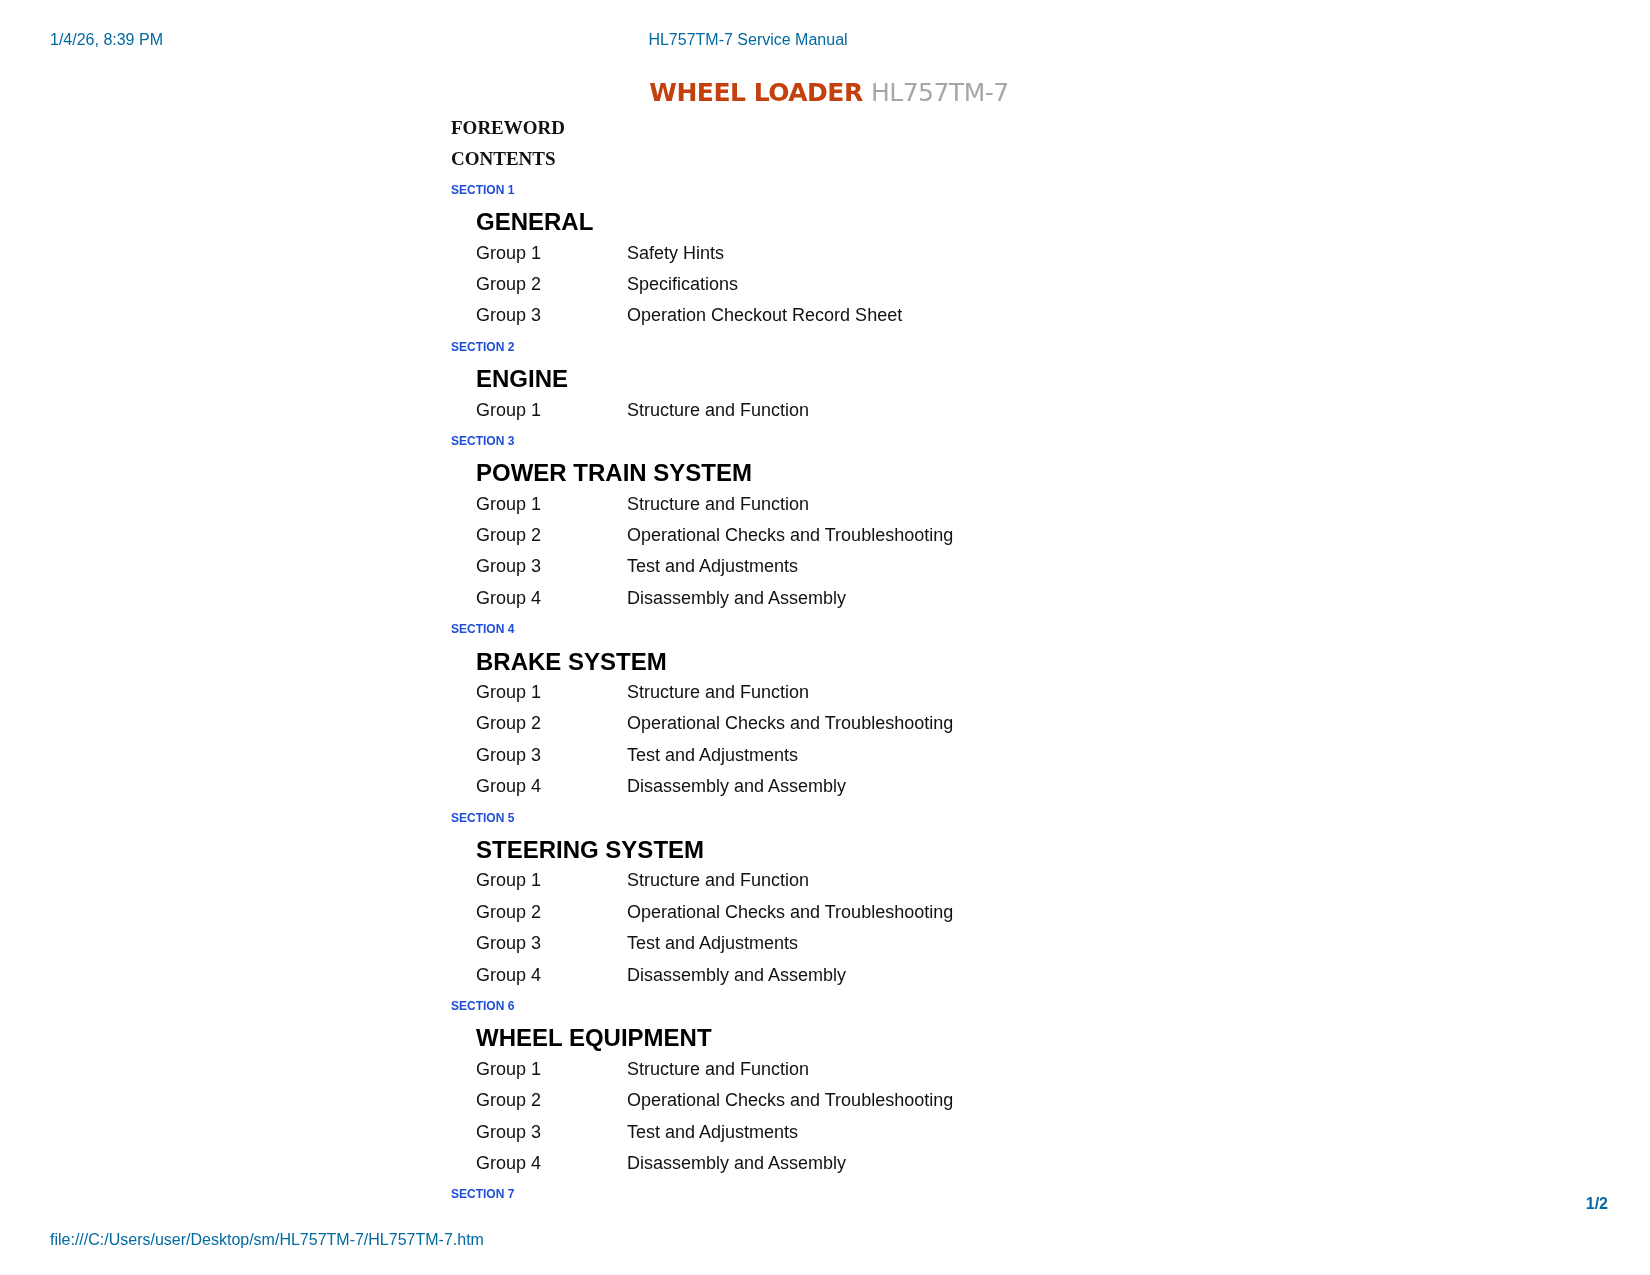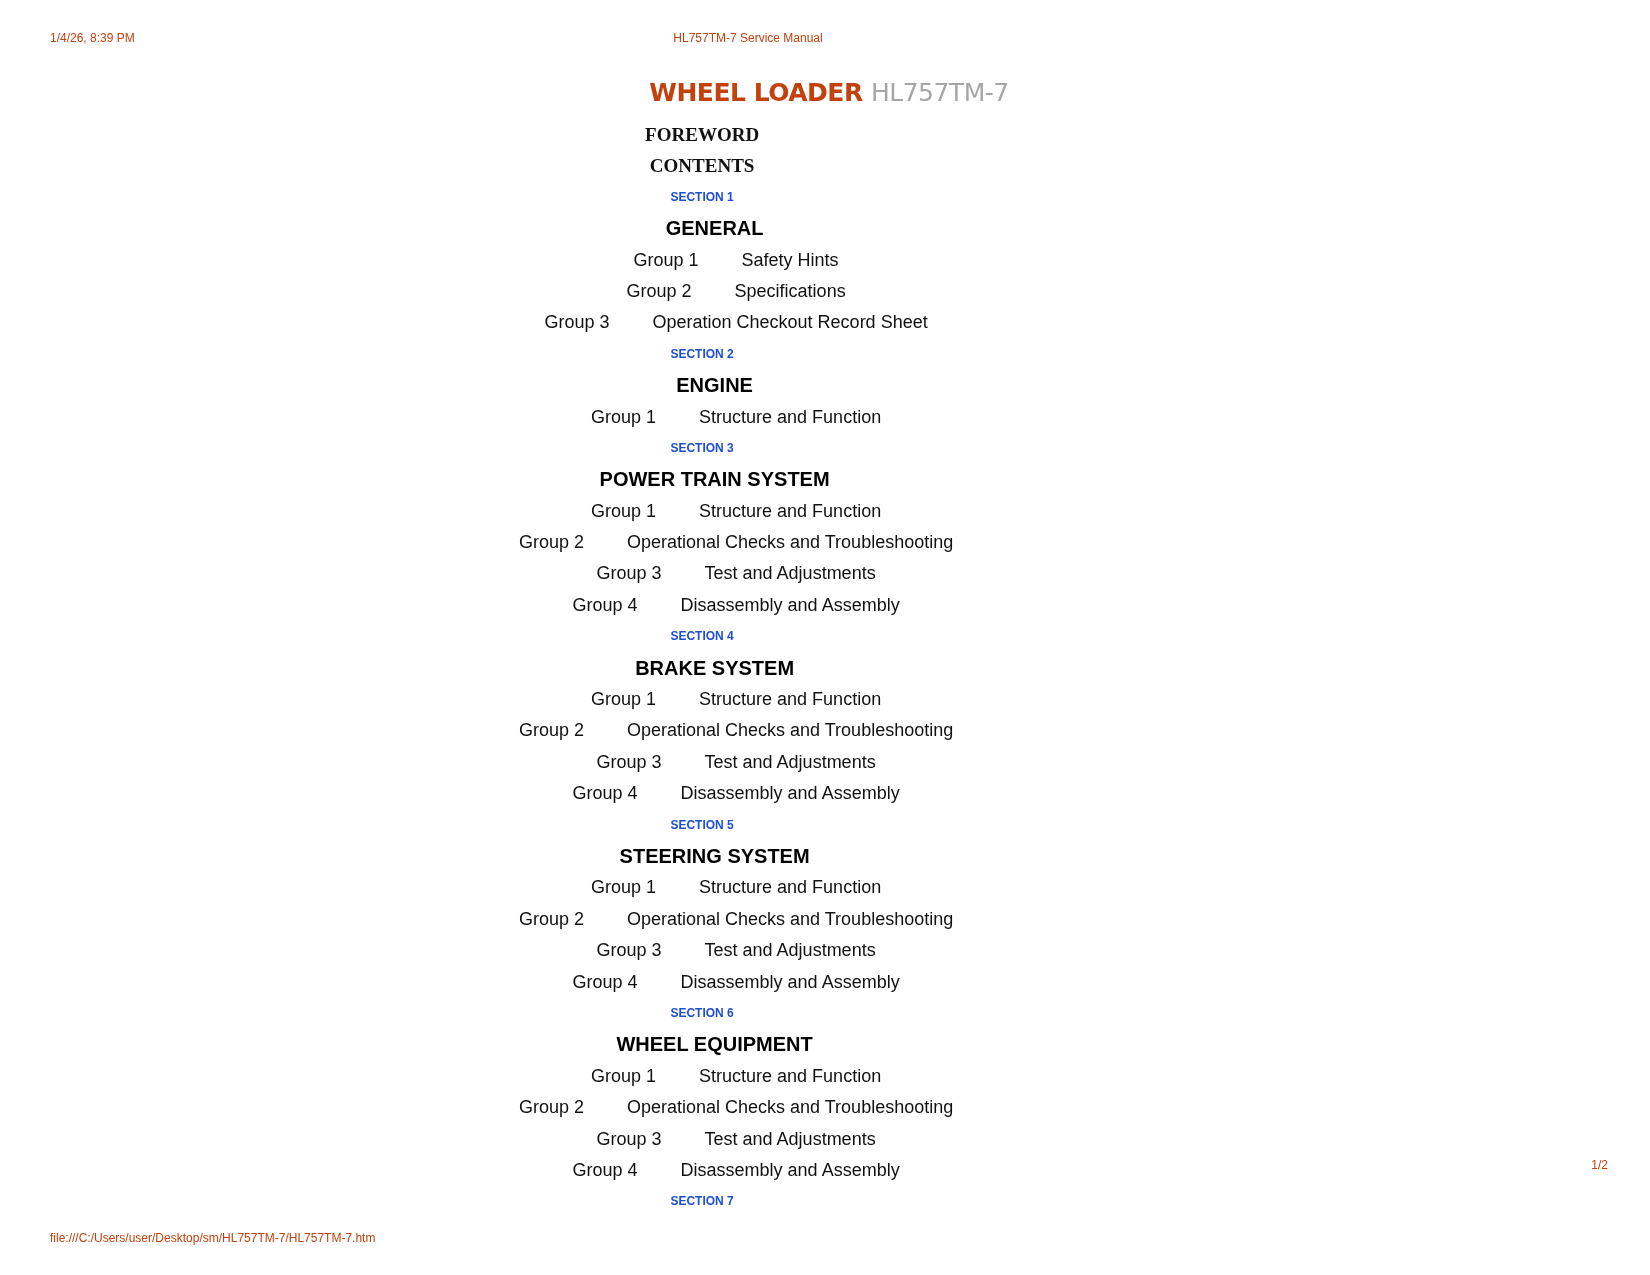--- a/index.html
+++ b/index.html
@@ -1,29 +1,29 @@
 <!DOCTYPE html>
 <html><head>
 <meta charset="utf-8">
 <style>
   html, body { margin: 0; padding: 0; background: #ffffff; }
   body { width: 1650px; height: 1275px; position: relative; overflow: hidden; font-family: "Liberation Sans", sans-serif; color: #000; }
-  .hdr { position: absolute; font-family: "Liberation Sans", sans-serif; font-size: 12px; color: #c2410c; }
+  .hdr { position: absolute; font-family: "Liberation Sans", sans-serif; font-size: 16px; color: #0369a1; }
   #hdr-date { left: 50px; top: 31px; }
   #hdr-title { left: 0; width: 1496px; text-align: center; top: 31px; }
   #ftr-url { left: 50px; top: 1231px; }
-  #ftr-page { right: 42px; top: 1158px; }
+  #ftr-page { right: 42px; top: 1195px; font-weight: bold; }
   .title { position: absolute; left: 0; width: 1658px; text-align: center; top: 78px; font-family: "DejaVu Sans", sans-serif; font-size: 25px; font-weight: bold; letter-spacing: -0.5px; }
   .title .t1 { color: #c2410c; }
   .title .t2 { color: #a6a6a6; font-weight: normal; }
-  .toc { position: absolute; left: 451px; top: 119px; text-align: center; }
+  .toc { position: absolute; left: 451px; top: 112px; }
   .row { height: 31.4px; line-height: 31.4px; white-space: nowrap; position: relative; }
   .row.top { font-family: "Liberation Serif", serif; font-weight: bold; font-size: 19px; color: #111; }
   .row.section { font-family: "Liberation Sans", sans-serif; font-weight: bold; font-size: 12px; color: #1d4ed8; }
-  .row.chapter { font-family: "Liberation Sans", sans-serif; font-weight: bold; font-size: 20px; color: #000; padding-left: 25px; }
+  .row.chapter { font-family: "Liberation Sans", sans-serif; font-weight: bold; font-size: 24px; color: #000; padding-left: 25px; }
   .row.group { font-family: Liberation Sans, sans-serif; font-size: 18px; color: #111; padding-left: 25px; }
   .row.group .gnum { display: inline-block; width: 151px; }
   a { color: inherit; text-decoration: none; }
 </style>
 </head>
 <body>
 
 <div class="hdr" id="hdr-date">1/4/26, 8:39 PM</div>
 <div class="hdr" id="hdr-title">HL757TM-7 Service Manual</div>
 

